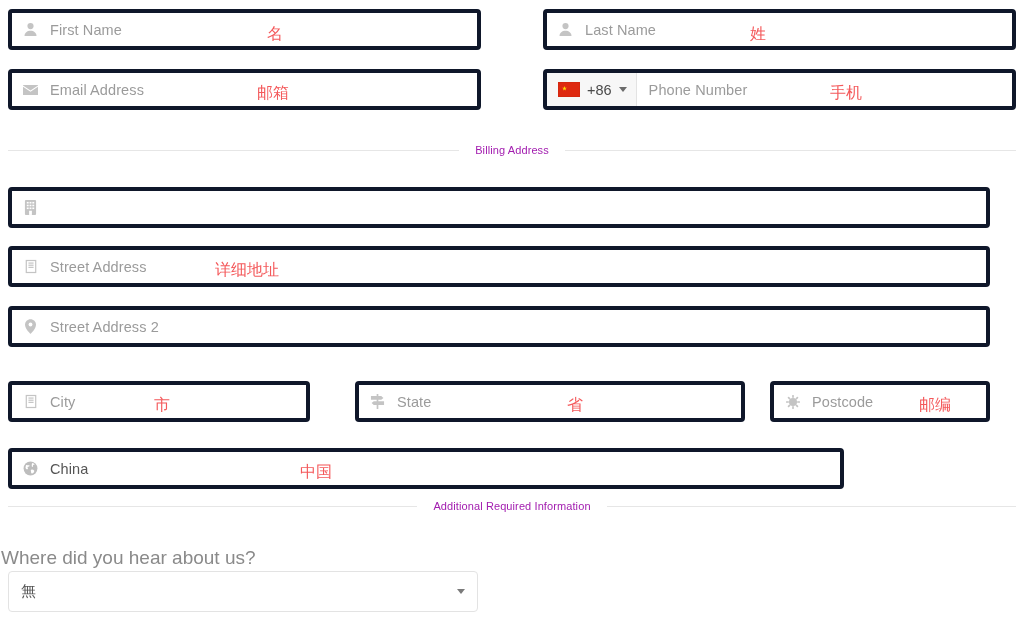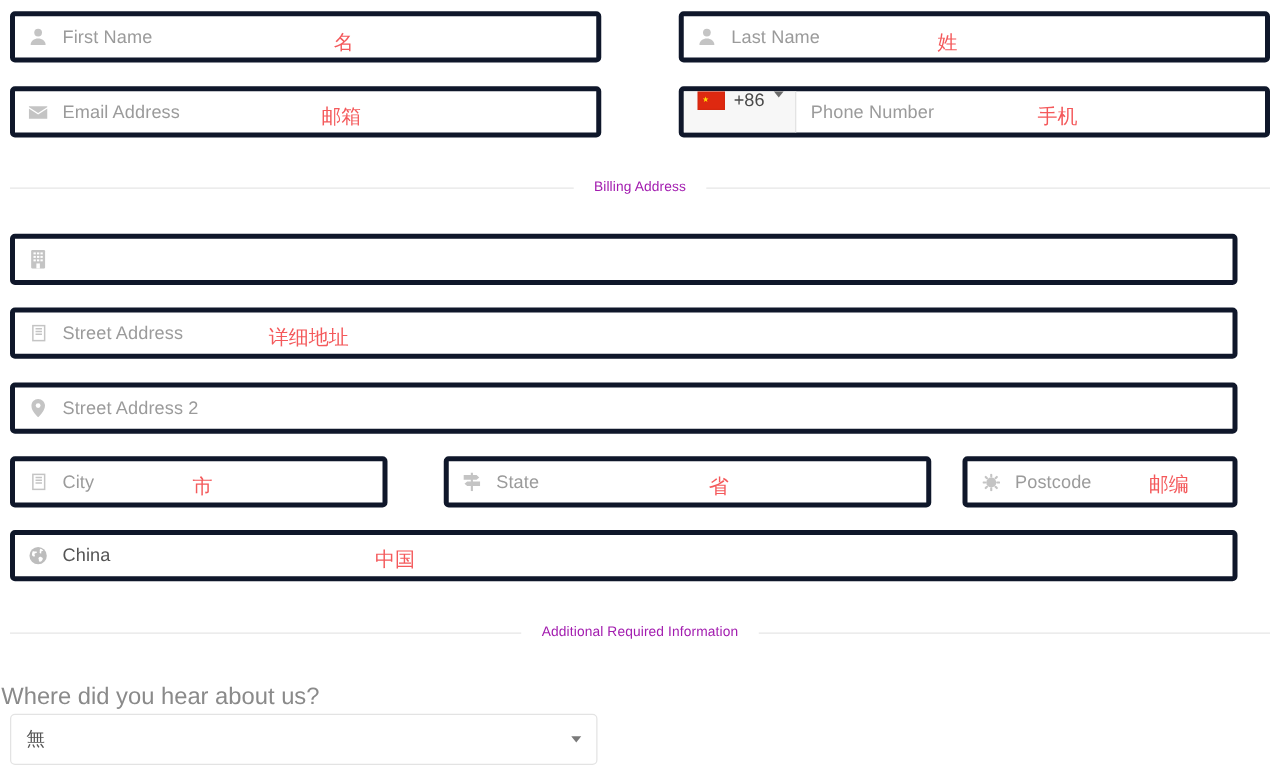--- a/index.html
+++ b/index.html
@@ -57,21 +57,21 @@
 
   #r1 { position: absolute; left: 8px;  top: 9px;  width: 1008px; }
   #r2 { position: absolute; left: 8px;  top: 69px; width: 1008px; }
 
   .half-l { width: 473px; }
   .half-r { width: 473px; margin-left: 62px; }
 
   
   .phone-field { padding: 0; }
   .phone-prefix {
-    display: flex; align-items: flex-start;
+    display: flex; align-items: center;
     height: 100%;
     padding: 0 9px 0 11px;
     background: #f7f7f7;
     border-right: 1px solid #e3e3e3;
     gap: 7px;
   }
   .flag {
     width: 22px; height: 15px;
     background: #de2910;
     position: relative;
@@ -108,21 +108,21 @@
     white-space: nowrap;
     letter-spacing: .1px;
   }
   #div-billing { top: 144px; }
   #div-additional { top: 500px; }
 
   
   #r3 { position: absolute; left: 8px; top: 187px; width: 982px; }
   #r4 { position: absolute; left: 8px; top: 246px; width: 982px; }
   #r5 { position: absolute; left: 8px; top: 306px; width: 982px; }
-  #r6 { position: absolute; left: 8px; top: 365px; width: 982px; }
+  #r6 { position: absolute; left: 8px; top: 381px; width: 982px; }
   #r7 { position: absolute; left: 8px; top: 424px; width: 982px; }
 
   .third-a { width: 302px; }
   .third-b { width: 390px; margin-left: 45px; text-align: center; }
   .third-c { width: 220px; margin-left: 25px; }
 
   
   .qlabel {
     position: absolute;
     left: 1px; top: 547px;
@@ -307,21 +307,21 @@
               <line x1="4.1" y1="11.9" x2="2.9" y2="13.1"></line>
           </g>
         </svg>
       </span>
       <span class="ph">Postcode</span>
       <span class="anno" style="left:145px; top:12px;font-family:Liberation Serif, serif;">邮编</span>
     </div>
   </div>
 
   <div class="row" id="r7">
-    <div class="field" style="width:982px;">
+    <div class="field" style="width:836px;margin-top:24px;">
       <span class="ficon">
         <svg width="15" height="15" viewBox="0 0 16 16" fill="#bdbdbd">
           <circle cx="8" cy="8" r="7.4"></circle>
           <path fill="#ffffff" d="M3.4 4.3c1.1-.3 2 .4 2.6.2.6-.2 1.4.5.8 1.1-.6.6-1.7.3-1.9 1-.2.7.7 1.2.3 1.9-.4.7-1.7.2-2.2-.6-.5-.8-.2-2.1.4-3.6zM10.2 2.2c.8.3 1.6.9 2.2 1.6-.5.3-1.3.1-1.7.6-.4.5.3 1.1 0 1.6-.3.5-1.2.2-1.4-.4-.2-.6.3-1.2.1-1.8-.2-.6.3-1.3.8-1.6zM9.3 9.1c.9-.3 1.9.3 2.5 1 .6.7-.1 1.6-.6 2.3-.5.7-1.6 1.1-2.2.6-.6-.5-.2-1.5-.6-2.1-.4-.6.1-1.6.9-1.8z"></path>
         </svg>
       </span>
       <span class="ph value">China</span>
       <span class="anno" style="left:288px; top:12px;">中国</span>
     </div>
   </div>

